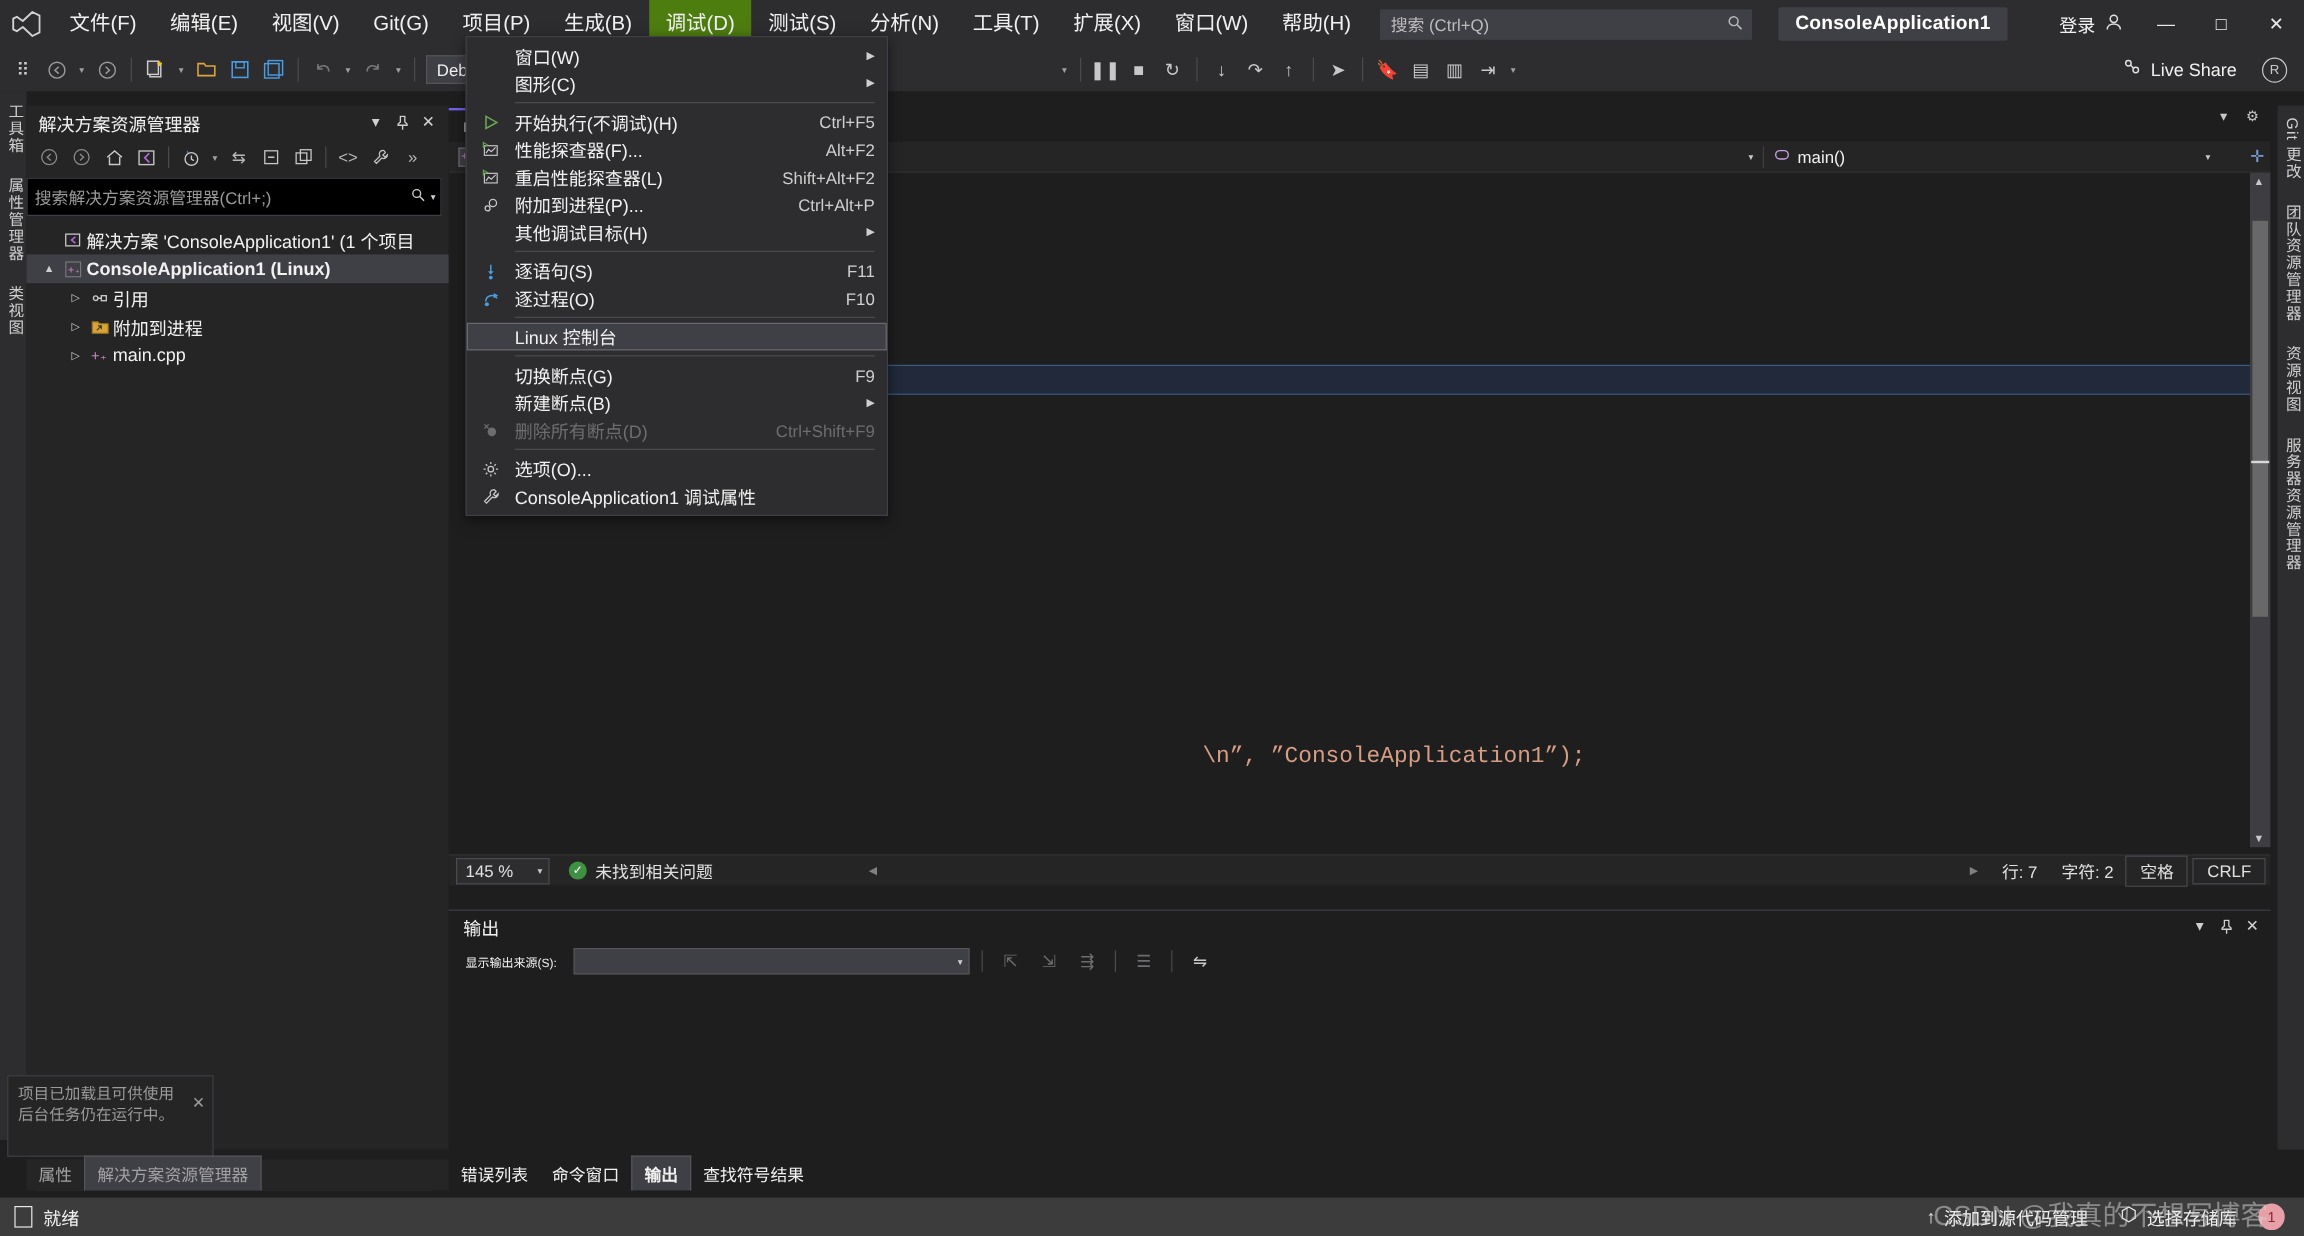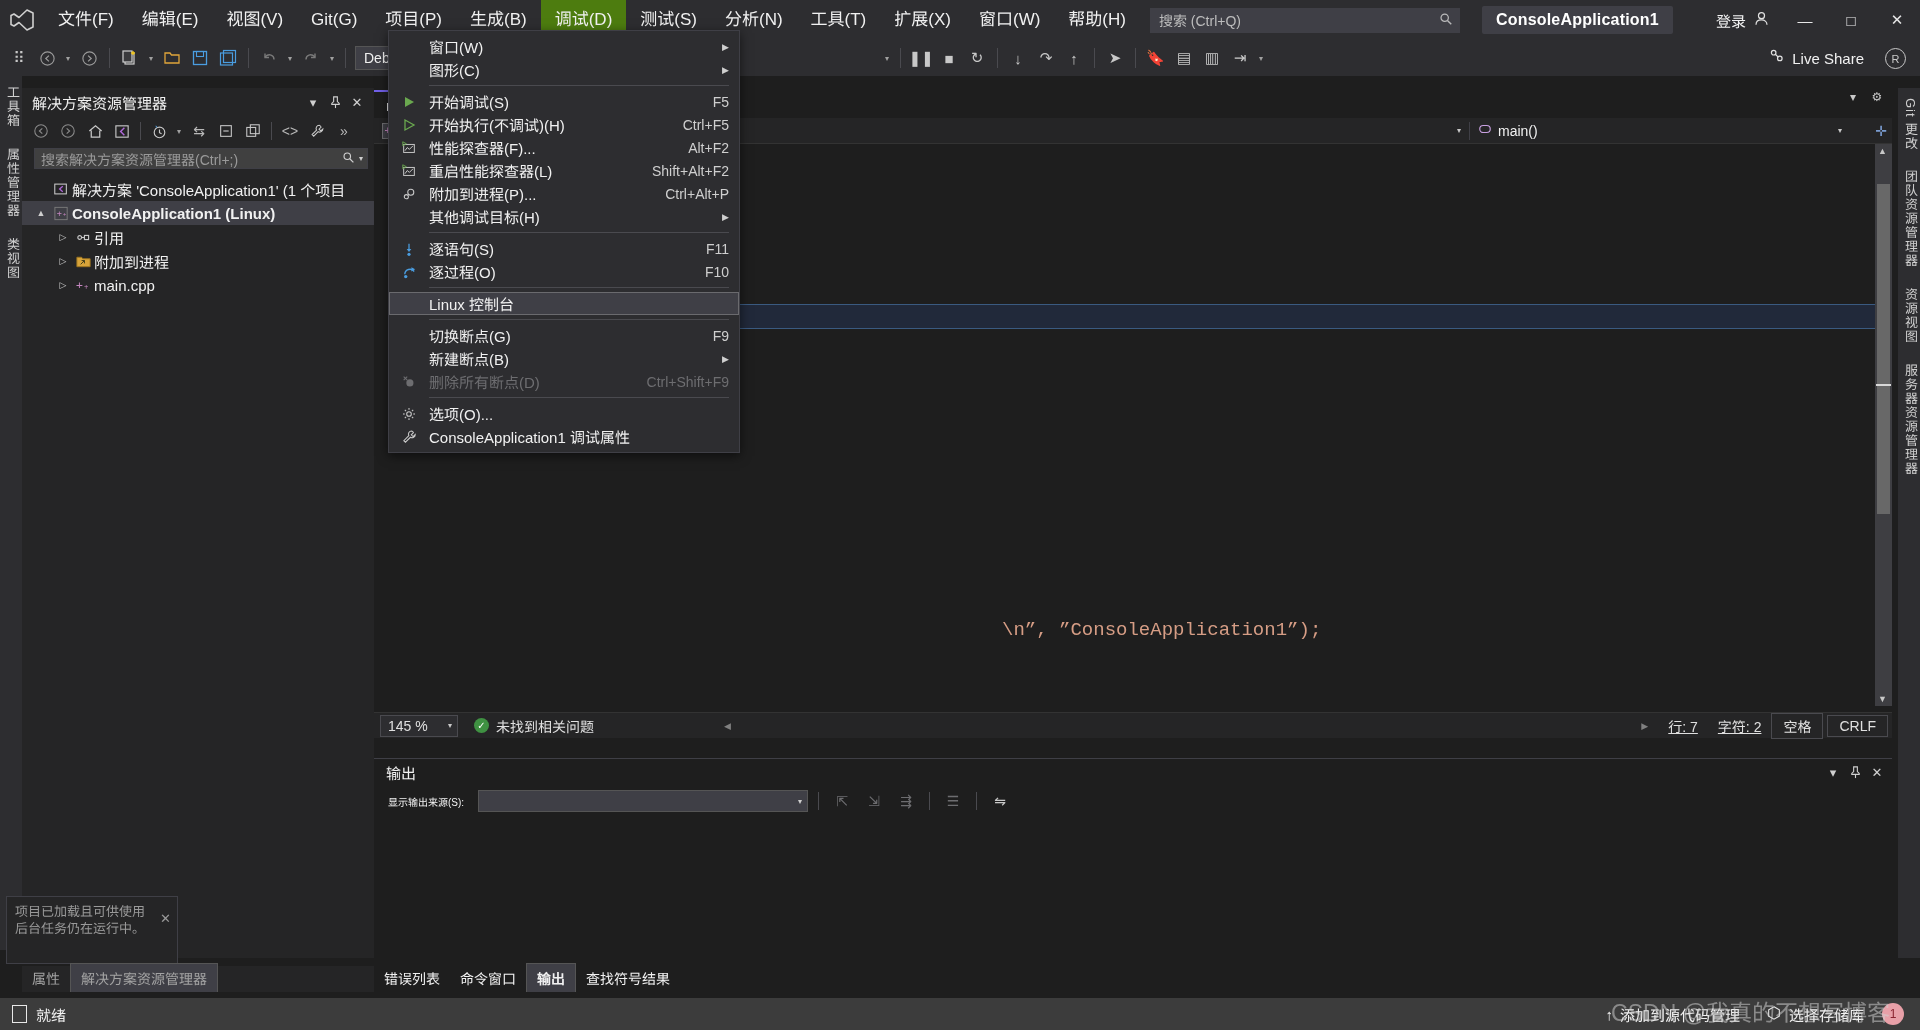--- a/index.html
+++ b/index.html
@@ -86,21 +86,21 @@
   .panel-head {
     height: 28px; display: flex; align-items: center; padding: 0 6px 0 10px;
     background: #252526; color: #f1f1f1; font-size: 15px;
   }
   .panel-head .ttl { flex: 1; white-space: nowrap; }
   .ph-btn { width: 22px; height: 22px; display: flex; align-items: center; justify-content: center; color: #d0d0d0; font-size: 13px; }
   .se-toolbar { height: 30px; display: flex; align-items: center; padding-left: 6px; gap: 1px; }
   .se-ico { width: 26px; height: 26px; display: flex; align-items: center; justify-content: center; color: #b8b8b8; font-size: 14px; }
   .se-sep { width: 1px; height: 18px; background: #4a4a4f; margin: 0 4px; }
   .se-search {
-    margin: 2px 6px 4px 12px; height: 21px; background: #404040; border: 1px solid #3f3f46;
+    margin: 2px 6px 4px 0; height: 32px; background: #000000; border: 1px solid #3f3f46;
     display: flex; align-items: center; padding: 0 4px 0 6px; font-size: 14px; color: #9a9a9a;
   }
   .se-search .sv { flex: 1; }
   .tree { padding-top: 4px; font-size: 15px; color: #f1f1f1; }
   .trow { display: flex; align-items: center; height: 24px; padding-left: 10px; white-space: nowrap; cursor: default; }
   .trow.sel { background: #3f3f46; }
   .twist { width: 18px; text-align: center; font-size: 9px; color: #cfcfcf; flex: 0 0 18px; }
   .ticon { width: 22px; display: flex; align-items: center; justify-content: center; flex: 0 0 22px; }
   .tlabel { overflow: hidden; }
   .tlabel.bold { font-weight: 700; }
@@ -194,21 +194,21 @@
     width: 78px; height: 22px; margin-left: 6px; background: #2d2d30; border: 1px solid #4a4a4f;
     display: flex; align-items: center; justify-content: space-between; padding: 0 5px 0 7px;
   }
   .zoom-combo .zc { font-size: 8px; color: #c8c8c8; }
   .issue { display: flex; align-items: center; gap: 7px; margin-left: 16px; }
   .ok-dot {
     width: 15px; height: 15px; border-radius: 50%; background: #3f9142; color: #fff;
     font-size: 10px; display: flex; align-items: center; justify-content: center;
   }
   .ed-status .spacer { flex: 1; }
-  .st-item { padding: 0 10px; white-space: nowrap; text-decoration: underline; }
+  .st-item { padding: 0 10px; white-space: nowrap; }
   .st-box { padding: 2px 11px; border: 1px solid #4a4a4f; margin-right: 4px; }
   .st-arrow { color: #808080; font-size: 9px; padding: 0 10px; }
 
   
   .output {
     position: absolute; left: 374px; top: 758px; width: 1518px; height: 200px; background: #1e1e1e;
     border-top: 1px solid #3f3f46;
   }
   .out-head {
     height: 26px; display: flex; align-items: center; padding: 0 4px 0 12px; font-size: 15px; color: #f1f1f1;
@@ -744,29 +744,20 @@
       <span class="mico"></span>
       <span class="mtext">图形(C)</span>
       <span class="msub">▶</span>
     </div>
 
     <div class="msep"></div>
 
     <div class="mrow">
       <span class="mico">
         <svg width="14" height="14" viewBox="0 0 14 14">
-            <polygon points="3,2 12,7 3,12" fill="#6aa84f"></polygon>
-          </svg>
-      </span>
-      <span class="mtext">开始调试(S)</span>
-      <span class="mkey">F5</span>
-    </div>
-    <div class="mrow">
-      <span class="mico">
-        <svg width="14" height="14" viewBox="0 0 14 14">
             <polygon points="3,2 12,7 3,12" fill="none" stroke="#6aa84f" stroke-width="1.3"></polygon>
           </svg>
       </span>
       <span class="mtext">开始执行(不调试)(H)</span>
       <span class="mkey">Ctrl+F5</span>
     </div>
     <div class="mrow">
       <span class="mico">
         <svg width="16" height="16" viewBox="0 0 18 18">
             <rect x="3" y="5" width="12" height="9" fill="none" stroke="#c8c8c8" stroke-width="1.1"></rect>

